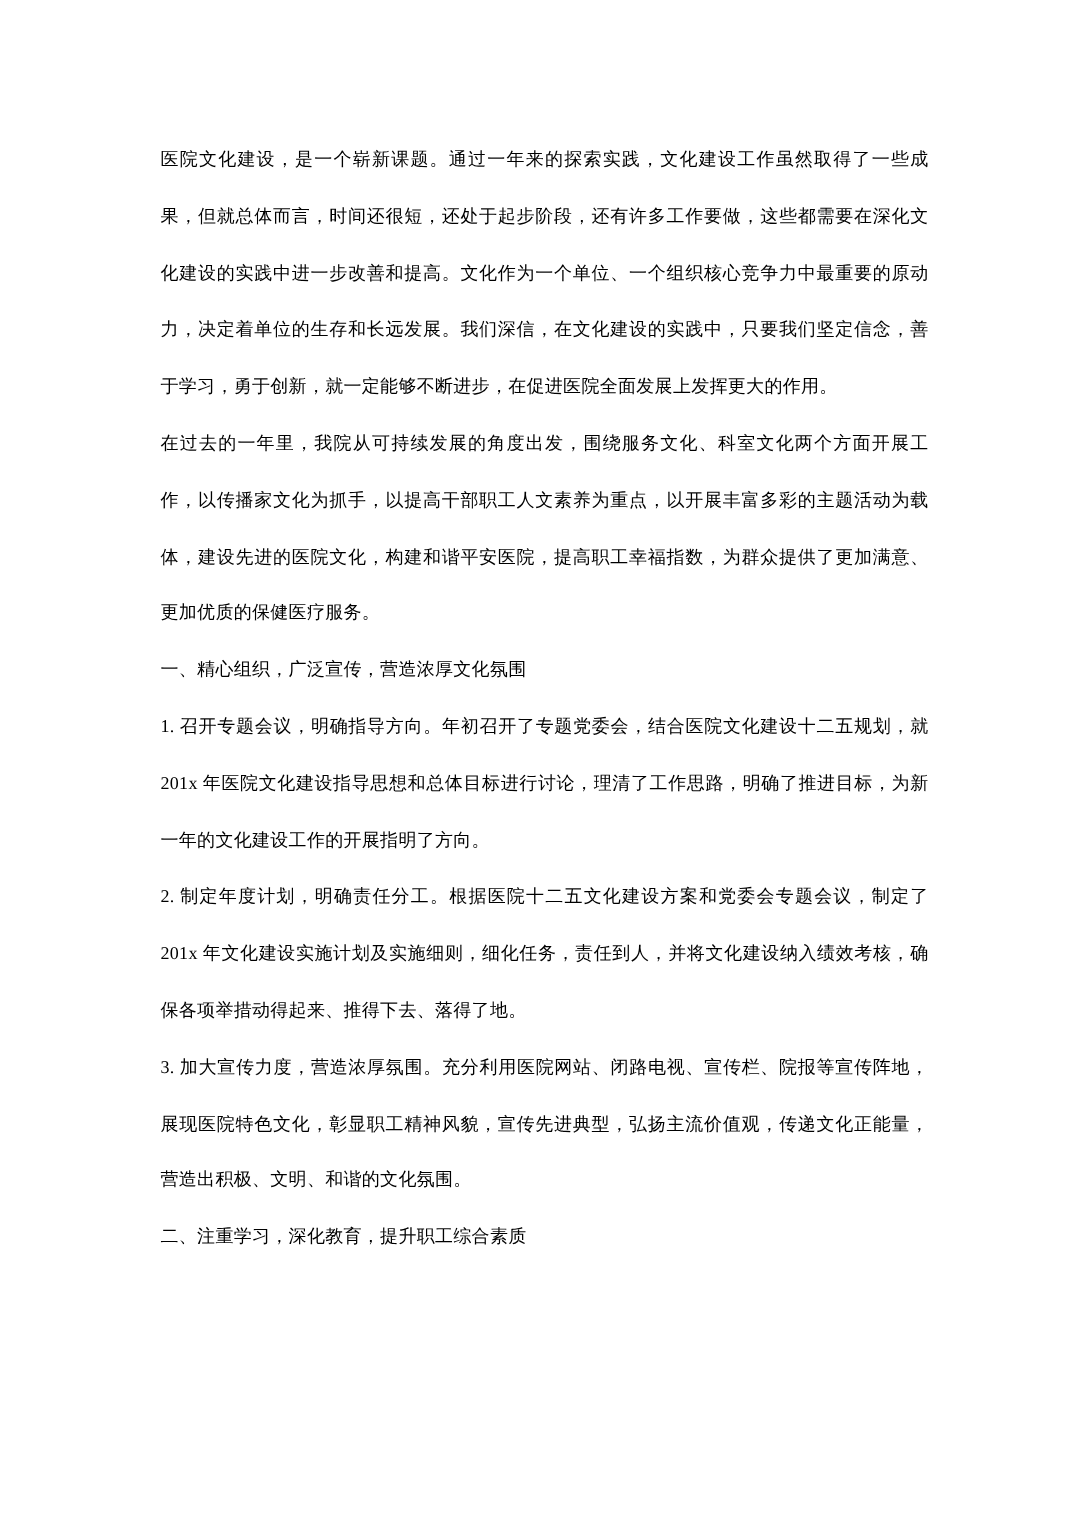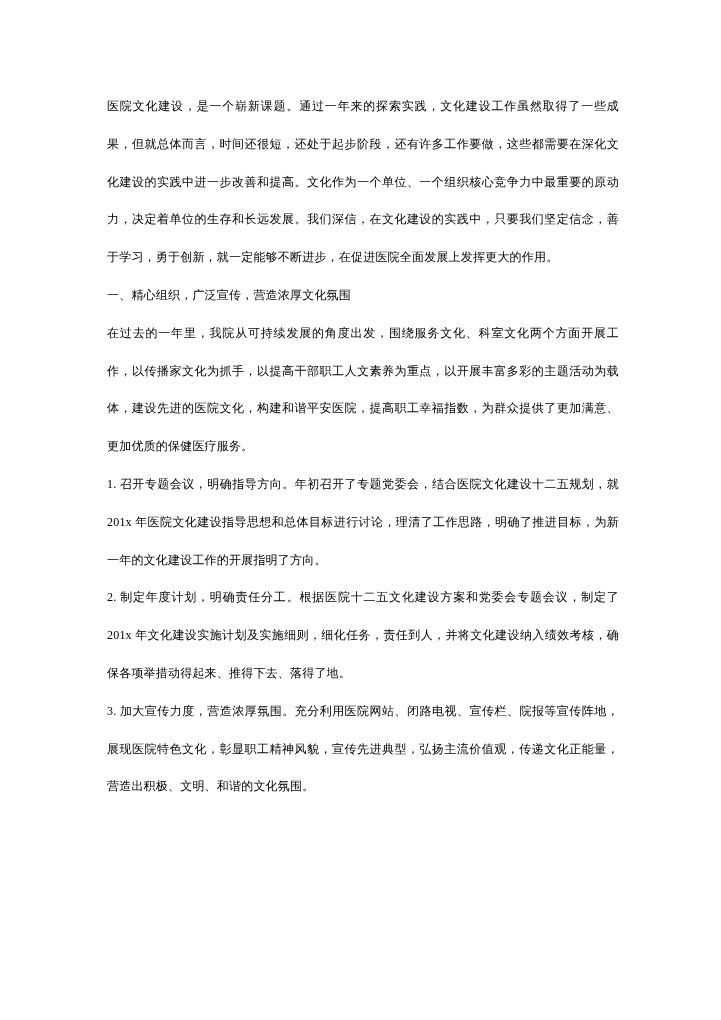--- a/index.html
+++ b/index.html
@@ -31,19 +31,20 @@
     margin: 0;
     padding: 0;
   }
 </style>
 </head>
 <body>
 
 <div class="page">
   <div class="content">
     <p>医院文化建设，是一个崭新课题。通过一年来的探索实践，文化建设工作虽然取得了一些成果，但就总体而言，时间还很短，还处于起步阶段，还有许多工作要做，这些都需要在深化文化建设的实践中进一步改善和提高。文化作为一个单位、一个组织核心竞争力中最重要的原动力，决定着单位的生存和长远发展。我们深信，在文化建设的实践中，只要我们坚定信念，善于学习，勇于创新，就一定能够不断进步，在促进医院全面发展上发挥更大的作用。</p>
+    <p>在过去的一年里，我院从可持续发展的角度出发，围绕服务文化、科室文化两个方面开展工作，以传播家文化为抓手，以提高干部职工人文素养为重点，以开展丰富多彩的主题活动为载体，建设先进的医院文化，构建和谐平安医院，提高职工幸福指数，为群众提供了更加满意、更加优质的保健医疗服务。</p>
     <p>一、精心组织，广泛宣传，营造浓厚文化氛围</p>
-    <p>在过去的一年里，我院从可持续发展的角度出发，围绕服务文化、科室文化两个方面开展工作，以传播家文化为抓手，以提高干部职工人文素养为重点，以开展丰富多彩的主题活动为载体，建设先进的医院文化，构建和谐平安医院，提高职工幸福指数，为群众提供了更加满意、更加优质的保健医疗服务。</p>
     <p>1. 召开专题会议，明确指导方向。年初召开了专题党委会，结合医院文化建设十二五规划，就 201x 年医院文化建设指导思想和总体目标进行讨论，理清了工作思路，明确了推进目标，为新一年的文化建设工作的开展指明了方向。</p>
     <p>2. 制定年度计划，明确责任分工。根据医院十二五文化建设方案和党委会专题会议，制定了 201x 年文化建设实施计划及实施细则，细化任务，责任到人，并将文化建设纳入绩效考核，确保各项举措动得起来、推得下去、落得了地。</p>
     <p>3. 加大宣传力度，营造浓厚氛围。充分利用医院网站、闭路电视、宣传栏、院报等宣传阵地，展现医院特色文化，彰显职工精神风貌，宣传先进典型，弘扬主流价值观，传递文化正能量，营造出积极、文明、和谐的文化氛围。</p>
+    <p>二、注重学习，深化教育，提升职工综合素质</p>
   </div>
 </div>
 
 </body></html>

